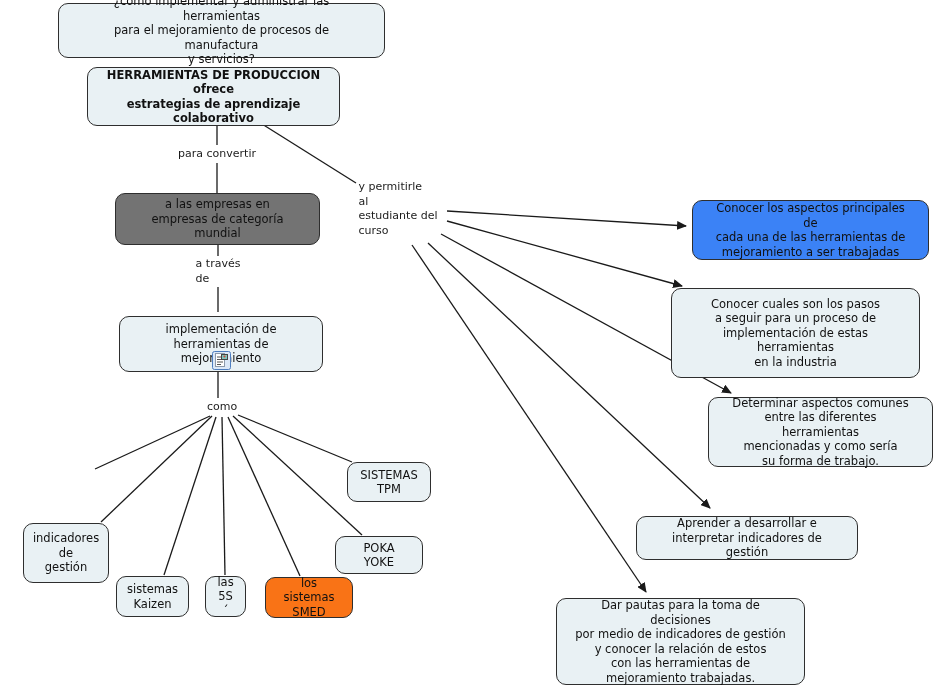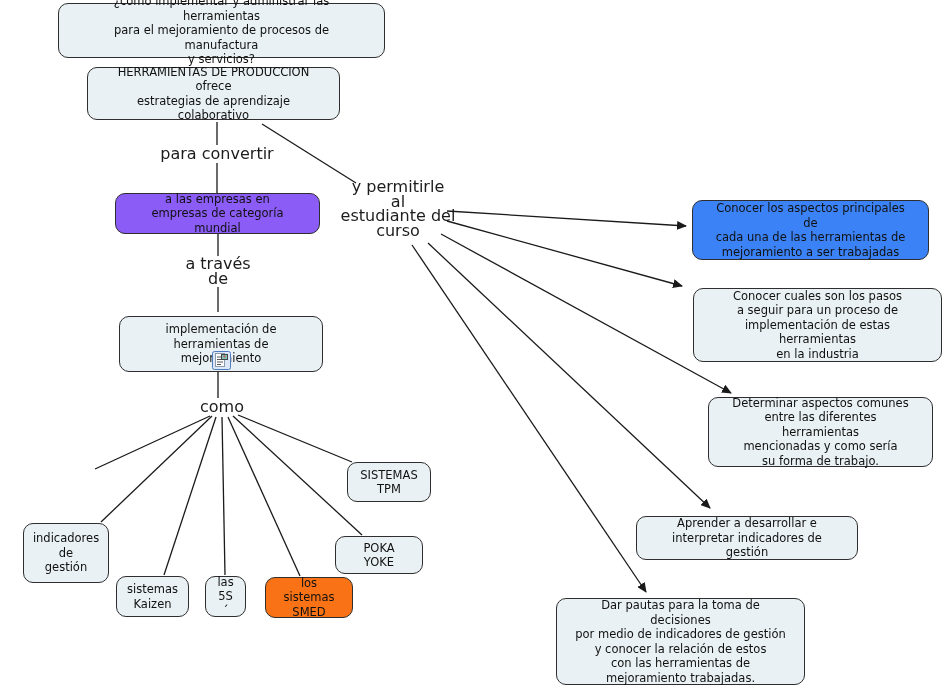--- a/index.html
+++ b/index.html
@@ -25,23 +25,23 @@
     white-space: pre-line;
     font-size: 11.5px;
     line-height: 14.5px;
     color: #111111;
     padding: 1px 18px;
     cursor: default;
   }
   .phrase {
     position: absolute;
     transform: translate(-50%, -50%);
-    text-align: center;
+    text-align: left;
     white-space: pre-line;
-    font-size: 16px;
+    font-size: 11px;
     line-height: 14.5px;
     color: #1c1c1c;
     cursor: default;
   }
   .resource-icon {
     position: absolute;
     width: 19px; height: 19px;
     cursor: pointer;
   }
 </style>
@@ -70,24 +70,24 @@
       <line x1="238" y1="415" x2="352" y2="462" stroke="#1a1a1a" stroke-width="1.3"></line>
       <line x1="447" y1="211" x2="686" y2="226" stroke="#1a1a1a" stroke-width="1.3" marker-end="url(#arrowhead)"></line>
       <line x1="447" y1="221" x2="682" y2="286" stroke="#1a1a1a" stroke-width="1.3" marker-end="url(#arrowhead)"></line>
       <line x1="441" y1="234" x2="731" y2="393" stroke="#1a1a1a" stroke-width="1.3" marker-end="url(#arrowhead)"></line>
       <line x1="428" y1="243" x2="710" y2="508" stroke="#1a1a1a" stroke-width="1.3" marker-end="url(#arrowhead)"></line>
       <line x1="412" y1="245" x2="646" y2="592" stroke="#1a1a1a" stroke-width="1.3" marker-end="url(#arrowhead)"></line>
     </svg>
 <div class="node" style="left: 58px; top: 3px; width: 327px; height: 55px; background: rgb(233, 241, 244); border-color: rgb(46, 46, 46);">¿cómo implementar y administrar las herramientas
 para el mejoramiento de procesos de manufactura
 y servicios?</div>
-    <div class="node" style="left: 87px; top: 67px; width: 253px; height: 53px; background: rgb(233, 241, 244); border-color: rgb(46, 46, 46);">HERRAMIENTAS DE PRODUCCION
+    <div class="node" style="left: 87px; top: 67px; width: 253px; height: 59px; background: rgb(233, 241, 244); border-color: rgb(46, 46, 46); font-weight: bold;">HERRAMIENTAS DE PRODUCCION
 ofrece
 estrategias de aprendizaje colaborativo</div>
-    <div class="node" style="left: 115px; top: 193px; width: 205px; height: 41px; background: #8b5cf6; border-color: rgb(46, 46, 46);">a las empresas en
+    <div class="node" style="left: 115px; top: 193px; width: 205px; height: 52px; background: #737373; border-color: rgb(46, 46, 46);">a las empresas en
 empresas de categoría mundial</div>
     <div class="node" style="left: 119px; top: 316px; width: 204px; height: 56px; background: rgb(233, 241, 244); border-color: rgb(46, 46, 46);">implementación de
 herramientas de mejoramiento</div>
     <div class="resource-icon" style="left: 211.5px; top: 351px;"><svg width="19" height="19" viewBox="0 0 19 19">
         <rect x="0.5" y="0.5" width="18" height="18" rx="2" fill="#dbe8f8" stroke="#4d7dbf"></rect>
         <rect x="3.5" y="2.5" width="9" height="13" fill="#ffffff" stroke="#8d9aab"></rect>
         <line x1="5" y1="6" x2="11" y2="6" stroke="#555555" stroke-width="1"></line>
         <line x1="5" y1="8.5" x2="11" y2="8.5" stroke="#555555" stroke-width="1"></line>
         <line x1="5" y1="11" x2="11" y2="11" stroke="#555555" stroke-width="1"></line>
         <line x1="5" y1="13.5" x2="9" y2="13.5" stroke="#555555" stroke-width="1"></line>
@@ -102,21 +102,21 @@
     <div class="node" style="left: 205px; top: 576px; width: 41px; height: 41px; background: rgb(233, 241, 244); border-color: rgb(46, 46, 46);">las
 5S´</div>
     <div class="node" style="left: 265px; top: 577px; width: 88px; height: 41px; background: #f97316; border-color: rgb(46, 46, 46);">los sistemas
 SMED</div>
     <div class="node" style="left: 335px; top: 536px; width: 88px; height: 38px; background: rgb(233, 241, 244); border-color: rgb(46, 46, 46);">POKA YOKE</div>
     <div class="node" style="left: 347px; top: 462px; width: 84px; height: 40px; background: rgb(233, 241, 244); border-color: rgb(46, 46, 46);">SISTEMAS
 TPM</div>
     <div class="node" style="left: 692px; top: 200px; width: 237px; height: 60px; background: #3b82f6; border-color: rgb(46, 46, 46);">Conocer los aspectos principales de
 cada una de las herramientas de
 mejoramiento a ser trabajadas</div>
-    <div class="node" style="left: 693px; top: 288px; width: 249px; height: 74px; background: rgb(233, 241, 244); border-color: rgb(46, 46, 46);">Conocer cuales son los pasos
+    <div class="node" style="left: 671px; top: 288px; width: 249px; height: 90px; background: rgb(233, 241, 244); border-color: rgb(46, 46, 46);">Conocer cuales son los pasos
 a seguir para un proceso de
 implementación de estas herramientas
 en la industria</div>
     <div class="node" style="left: 708px; top: 397px; width: 225px; height: 70px; background: rgb(233, 241, 244); border-color: rgb(46, 46, 46);">Determinar aspectos comunes
 entre las diferentes herramientas
 mencionadas y como sería
 su forma de trabajo.</div>
     <div class="node" style="left: 636px; top: 516px; width: 222px; height: 44px; background: rgb(233, 241, 244); border-color: rgb(46, 46, 46);">Aprender a desarrollar e
 interpretar indicadores de gestión</div>
     <div class="node" style="left: 556px; top: 598px; width: 249px; height: 87px; background: rgb(233, 241, 244); border-color: rgb(46, 46, 46);">Dar pautas para la toma de decisiones

